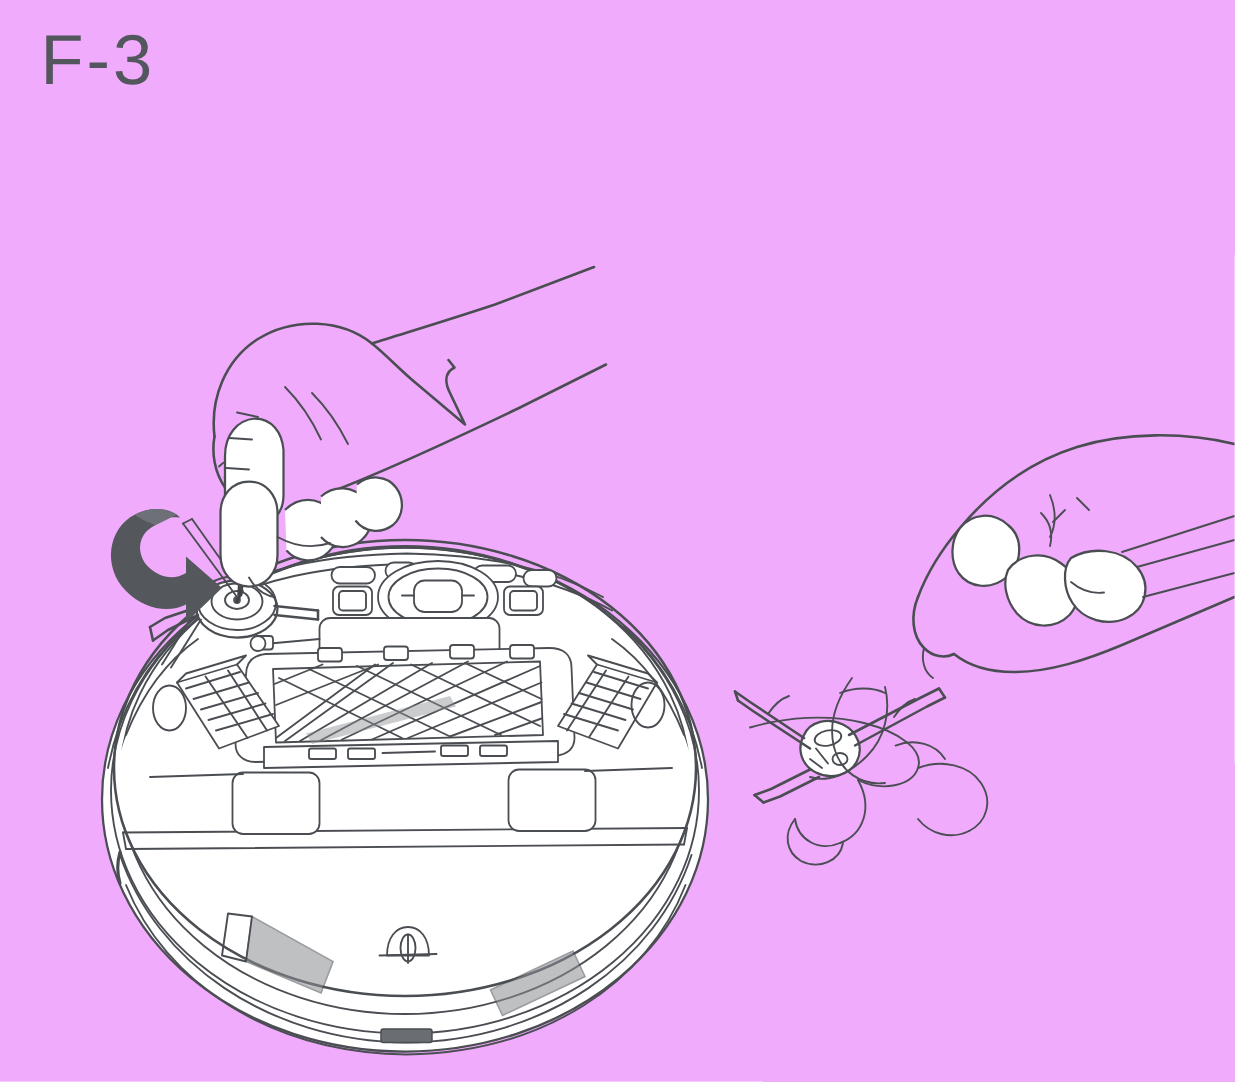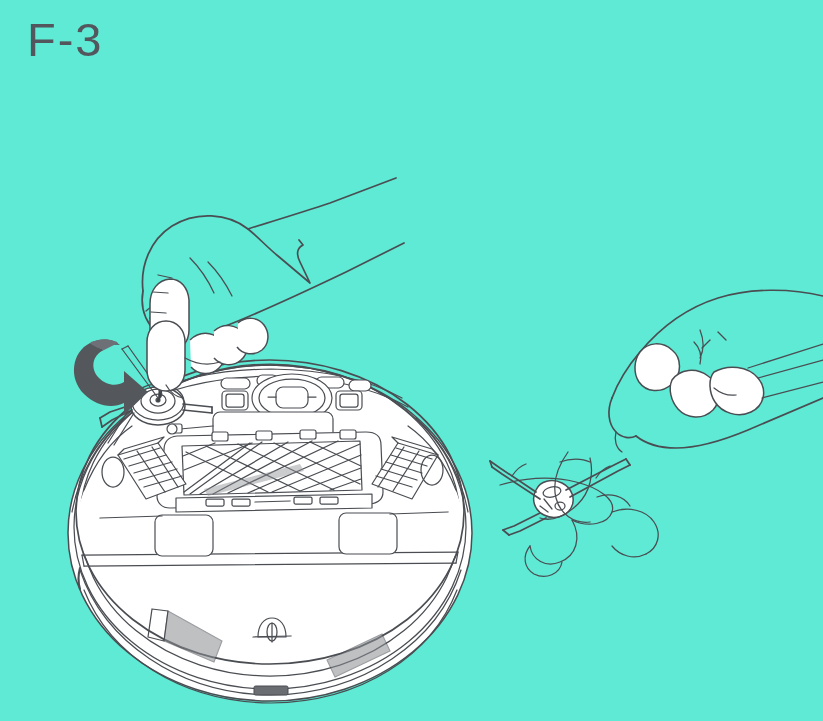--- a/index.html
+++ b/index.html
@@ -11,21 +11,21 @@
     width: 823px;
     height: 721px;
     overflow: hidden;
     font-family: "Liberation Sans", sans-serif;
     position: relative;
   }
   #page {
     position: relative;
     width: 823px;
     height: 721px;
-    background: #5eead4;
+    background: #f0abfc;
   }
   .step-label {
     position: absolute;
     left: 27px;
     top: 16px;
     font-family: "Liberation Sans", sans-serif;
     font-size: 47px;
     font-weight: 500;
     letter-spacing: 2px;
     color: #53565c;

